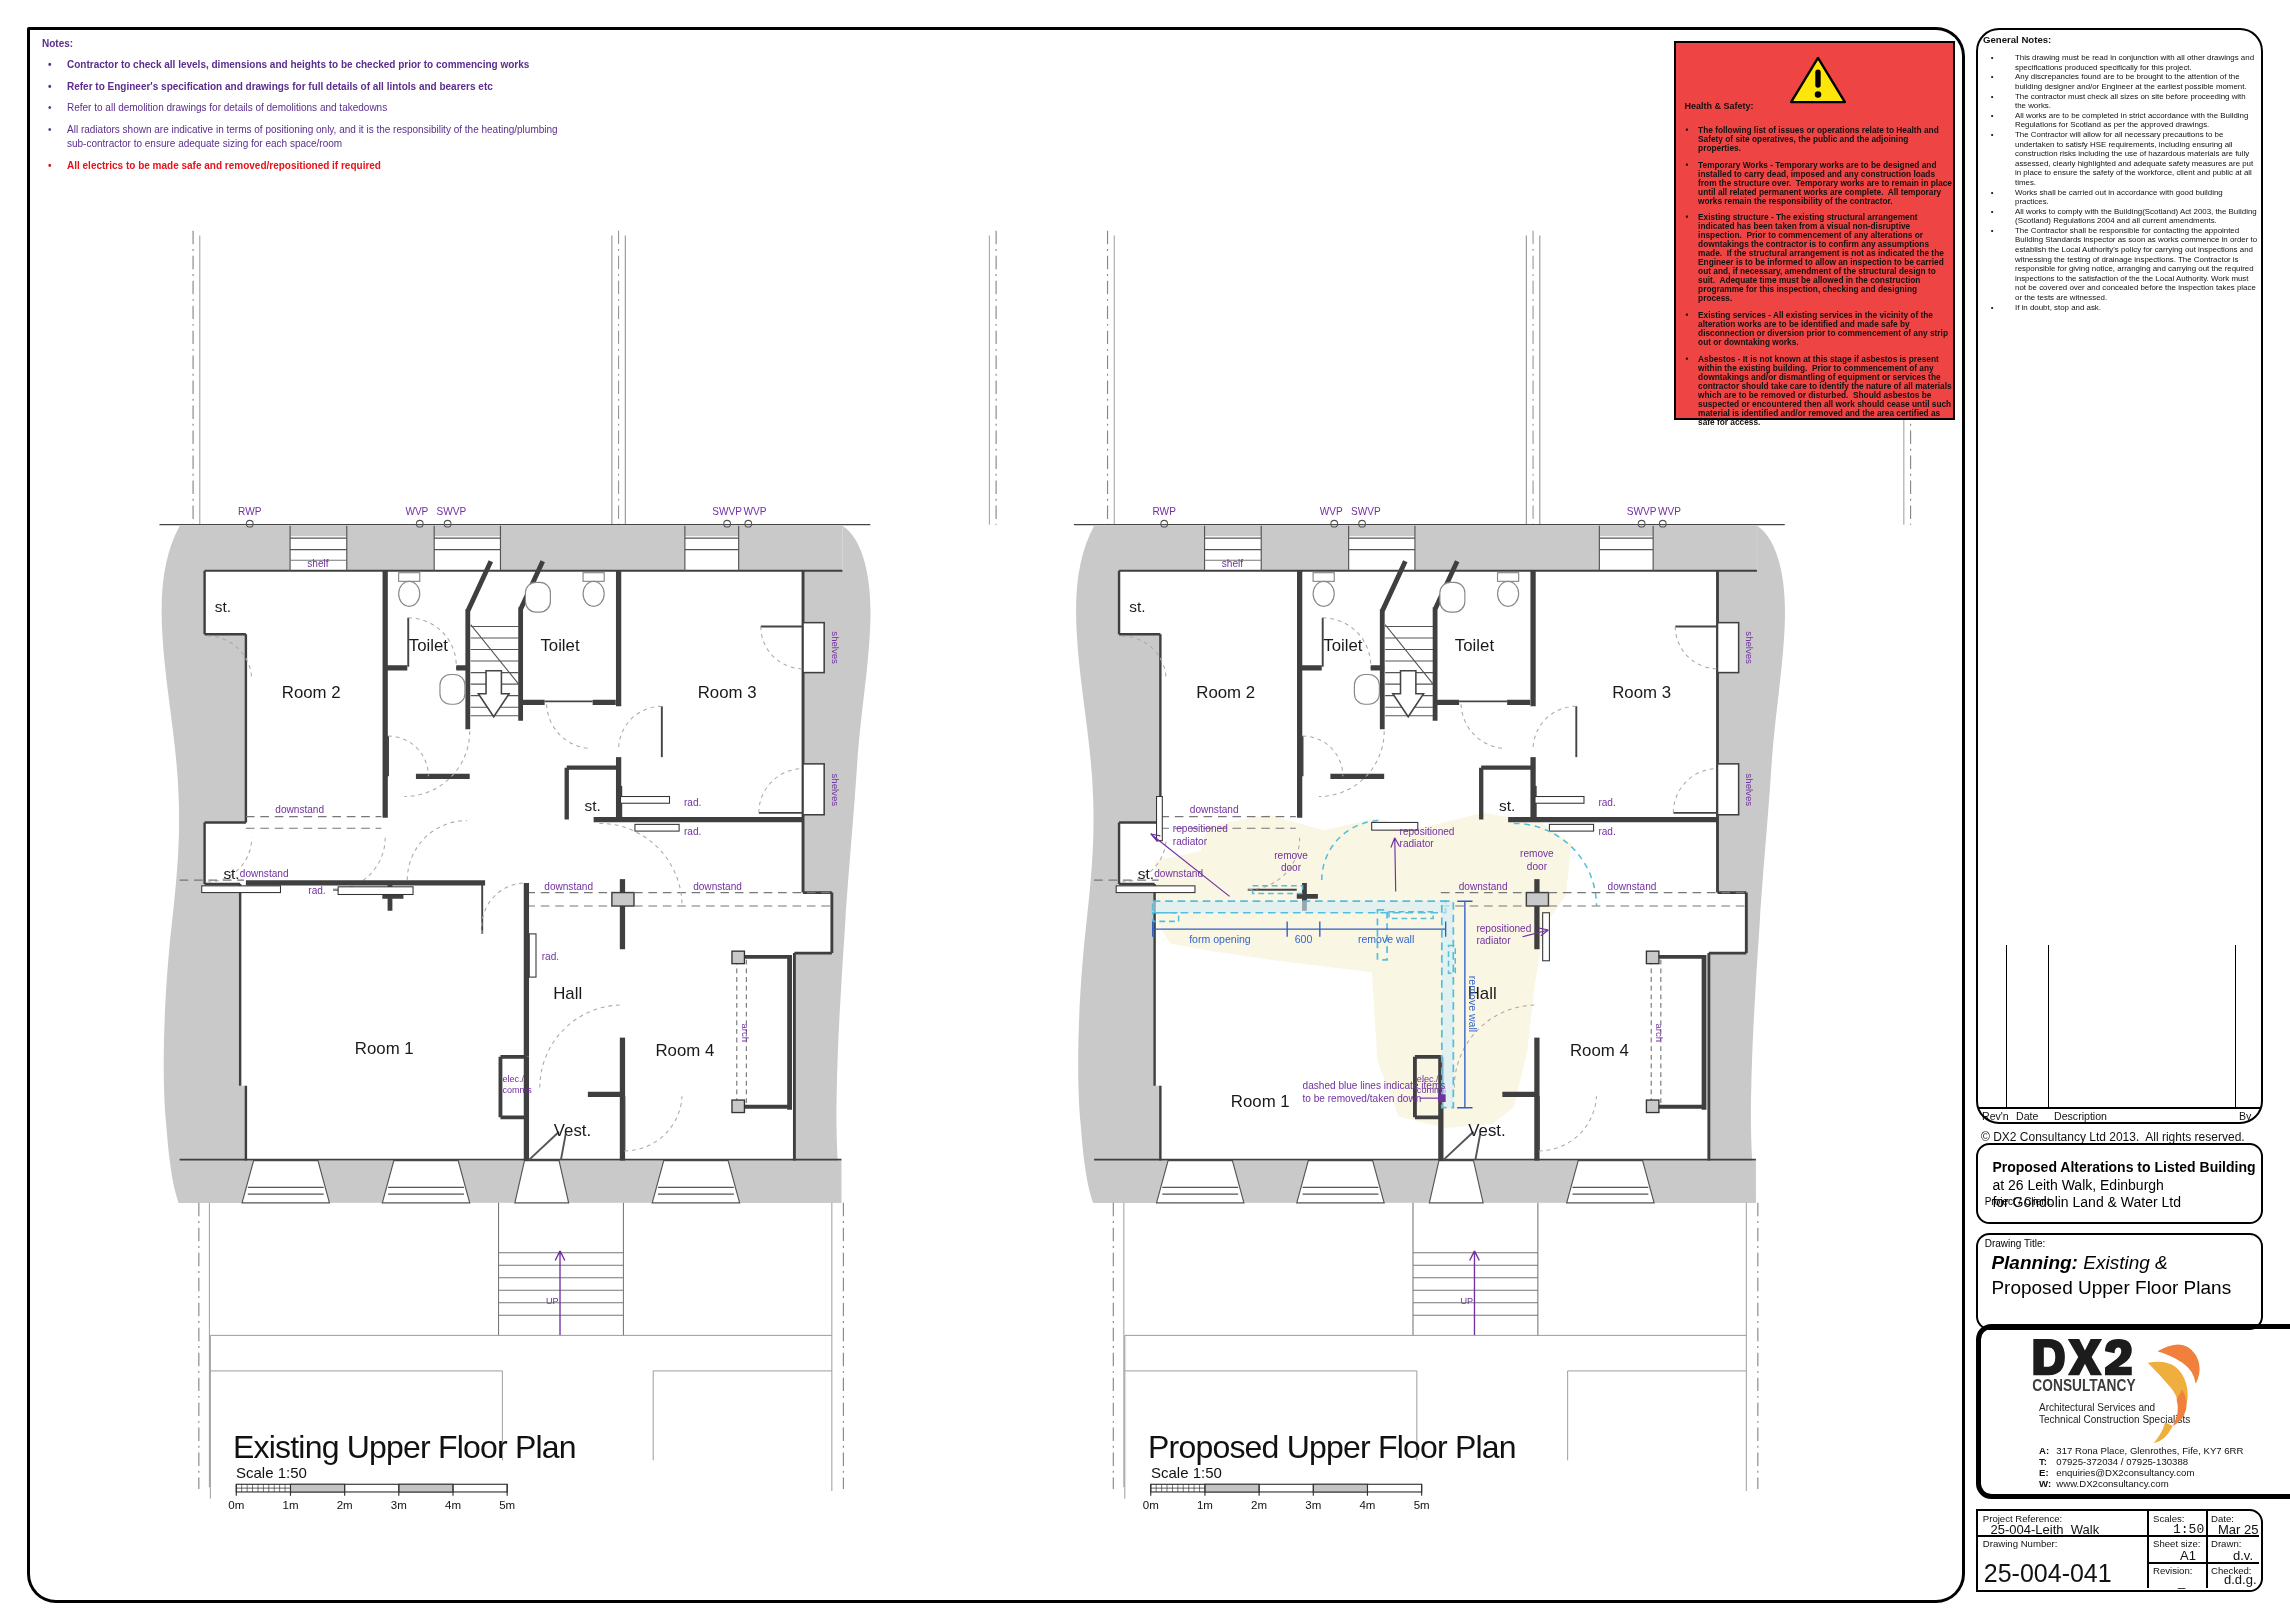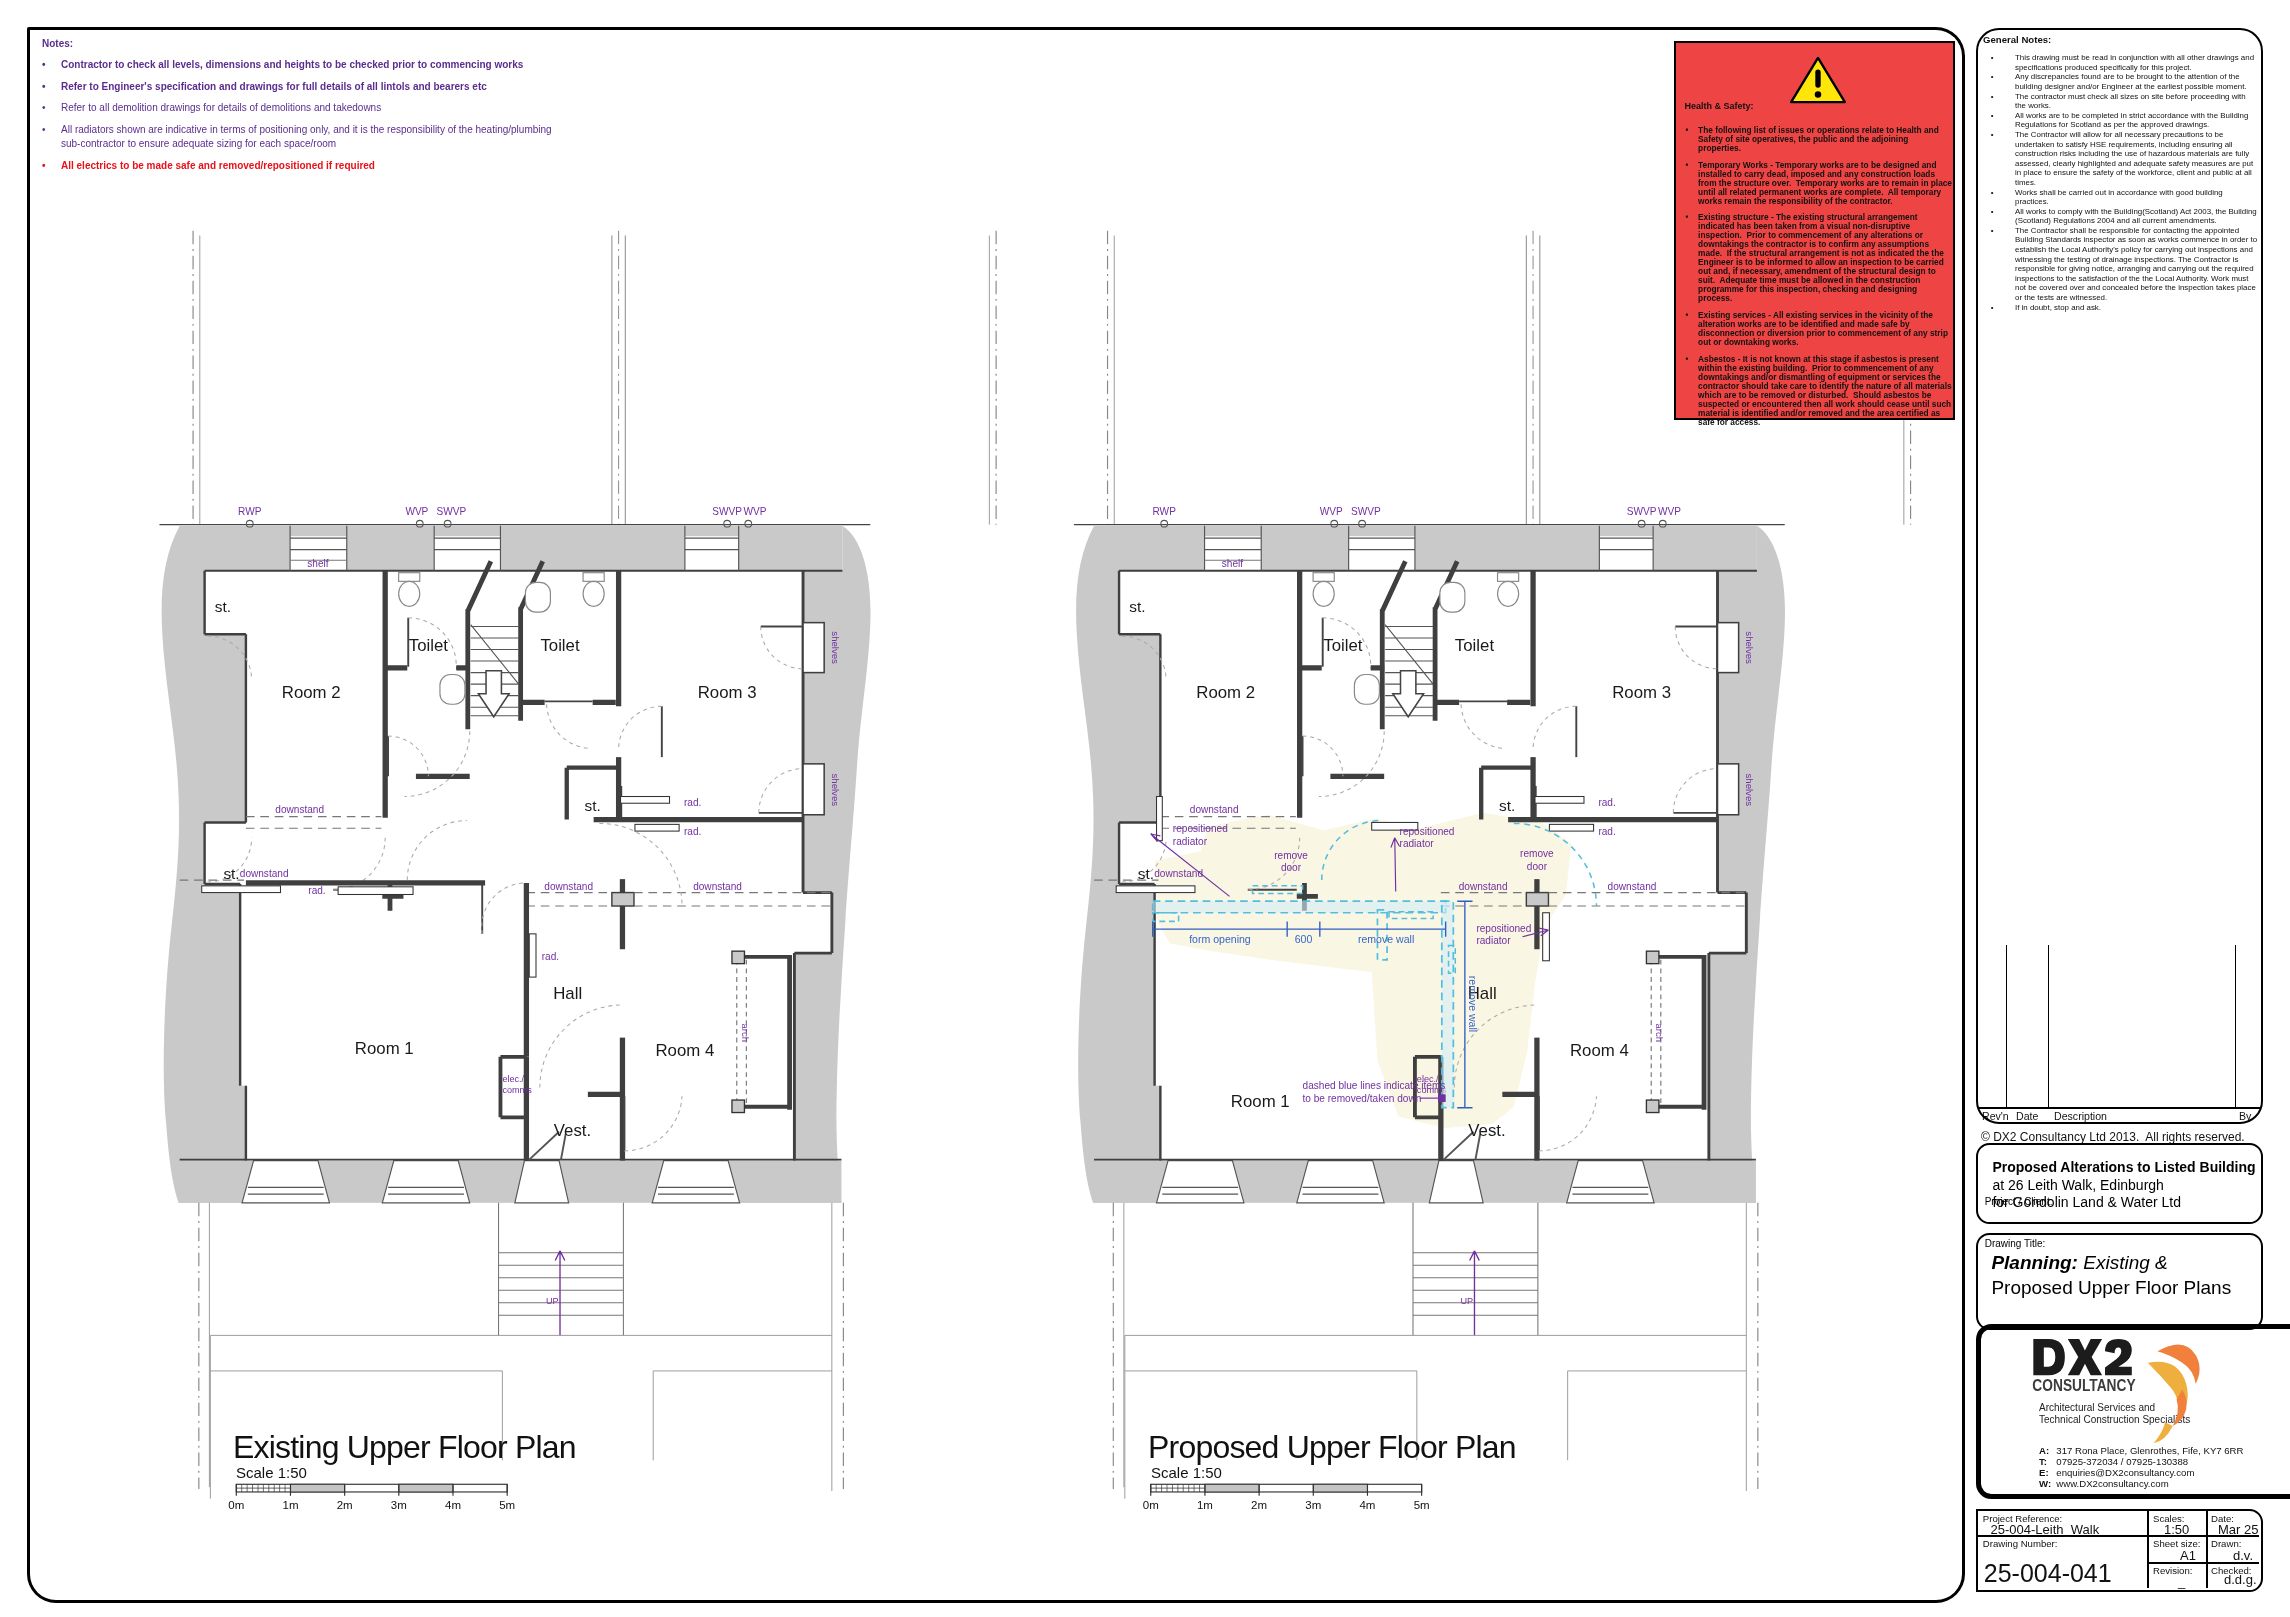--- a/index.html
+++ b/index.html
@@ -3,21 +3,21 @@
 <meta charset="utf-8">
 <style>
 html,body{margin:0;padding:0;width:2290px;height:1618px;background:#ffffff;font-family:"Liberation Sans",sans-serif;overflow:hidden;}
 .abs{position:absolute;}
 div.abs{z-index:3;}
 svg.abs{z-index:1;}
 #mainframe{left:27px;top:27px;width:1938px;height:1576px;border:3.8px solid #000;border-radius:1.9px 29px 29px 29px;box-sizing:border-box;}
 #rightcol{left:1976px;top:28px;width:287px;height:1096px;border:2.9px solid #000;border-radius:23px;box-sizing:border-box;}
 #notes{left:42px;top:37px;width:970px;font-size:10px;color:#5b2d8e;line-height:14.4px;}
 #notes .nt{font-weight:bold;margin-bottom:6.7px;}
-#notes ul{margin:0;padding:0;list-style:none;}
+#notes ul{margin:6px;padding:0;list-style:none;}
 #notes li{position:relative;padding-left:19px;margin-bottom:7.2px;}
 #notes li:before{content:"\2022";position:absolute;left:0;top:0;}
 #hsbox{left:1674px;top:41px;width:281px;height:379px;border:2.4px solid #000;box-sizing:border-box;background:#ef4444;}
 #hsbox .tri{position:absolute;left:113px;top:13.4px;}
 #hs-title{position:absolute;left:8.6px;top:58px;font-size:9px;font-weight:bold;color:#111;}
 #hsbox ul{position:absolute;left:7.7px;top:83px;width:269px;margin:0;padding:0;list-style:none;font-size:8.3px;font-weight:bold;color:#111;line-height:9px;}
 #hsbox li{position:relative;padding-left:14.4px;margin-bottom:7.7px;}
 #hsbox li:before{content:"\2022";position:absolute;left:1.9px;top:0;}
 #gnotes{left:1983px;top:35px;width:275px;font-size:7.9px;color:#111;line-height:9.6px;}
 #gnotes .gt{font-weight:bold;font-size:9.6px;margin-bottom:8.6px;}
@@ -152,21 +152,21 @@
 <div id="bottbl" class="abs">
 <div class="btline" style="left:169px;top:0;width:1.9px;height:77px;"></div>
 <div class="btline" style="left:228px;top:0;width:1.9px;height:77px;"></div>
 <div class="btline" style="left:0;top:24px;width:281px;height:1.9px;"></div>
 <div class="btline" style="left:169px;top:51px;width:112px;height:1.9px;"></div>
 <div class="bt" style="left:4.8px;top:1.9px;">Project Reference:</div>
 <div class="btv" style="left:12.5px;top:10.6px;">25-004-Leith_Walk</div>
 <div class="bt" style="left:4.8px;top:27px;">Drawing Number:</div>
 <div id="dwgnum">25-004-041</div>
 <div class="bt" style="left:175px;top:1.9px;">Scales:</div>
-<div class="btv" style="left:186px;top:10.6px;">1:50</div>
+<div class="btv" style="left:195px;top:10.6px;font-family:Liberation Mono, monospace;">1:50</div>
 <div class="bt" style="left:233px;top:1.9px;">Date:</div>
 <div class="btv" style="left:240px;top:10.6px;">Mar 25</div>
 <div class="bt" style="left:175px;top:27px;">Sheet size:</div>
 <div class="btv" style="left:202px;top:37px;">A1</div>
 <div class="bt" style="left:233px;top:27px;">Drawn:</div>
 <div class="btv" style="left:255px;top:37px;">d.v.</div>
 <div class="bt" style="left:175px;top:54px;">Revision:</div>
 <div class="btv" style="left:200px;top:63px;">_</div>
 <div class="bt" style="left:233px;top:54px;">Checked:</div>
 <div class="btv" style="left:246px;top:61px;">d.d.g.</div>

